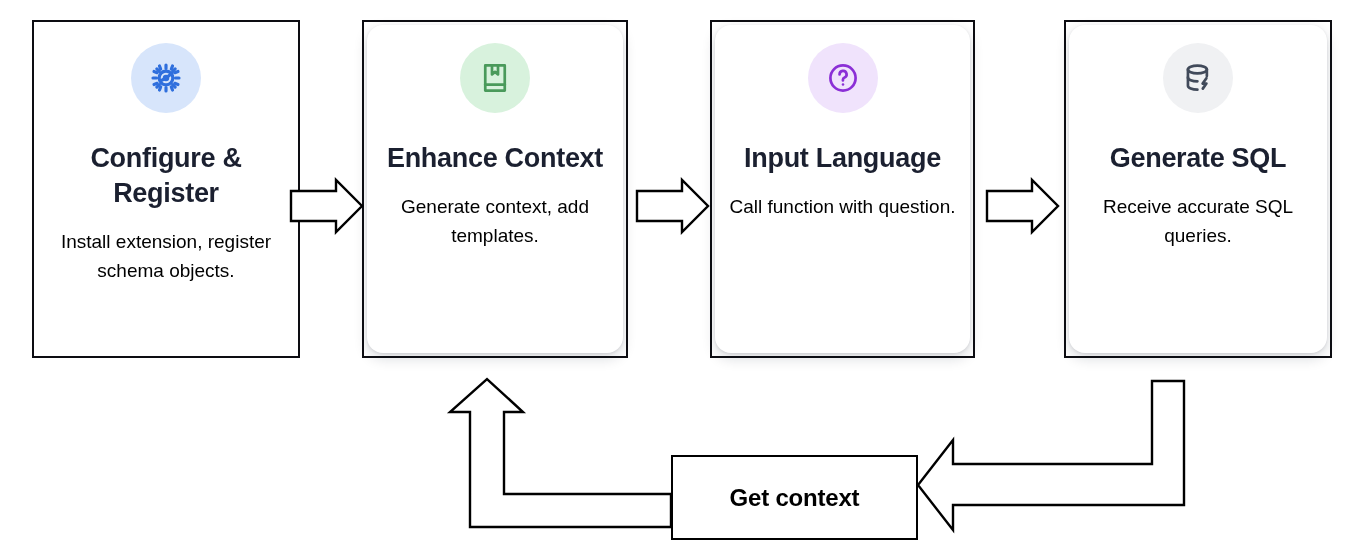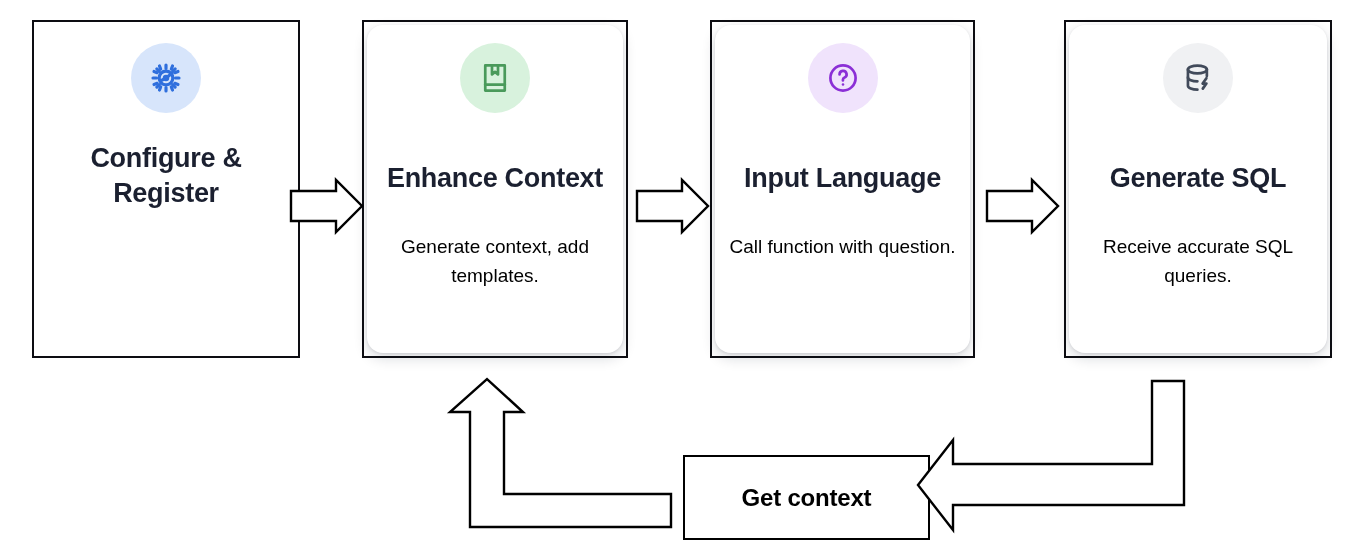--- a/index.html
+++ b/index.html
@@ -36,21 +36,20 @@
     display: flex;
     flex-direction: column;
     align-items: center;
     padding-top: 18px;
     box-sizing: border-box;
   }
   .card-frame.rounded .card-inner {
     border-radius: 16px;
     box-shadow: 0 5px 14px rgba(15, 23, 42, 0.16),
                 0 1px 3px rgba(15, 23, 42, 0.10);
-    gap: 20px;
   }
 
   .icon-badge {
     width: 70px;
     height: 70px;
     border-radius: 50%;
     display: flex;
     align-items: center;
     justify-content: center;
     flex: none;
@@ -82,21 +81,20 @@
     box-sizing: border-box;
     left: 671px;
     top: 455px;
     width: 247px;
     height: 85px;
     border: 2px solid #000000;
     background: #ffffff;
     display: flex;
     align-items: center;
     justify-content: center;
-    margin-left: 12px;
   }
   .ctx-label {
     font-size: 24px;
     font-weight: bold;
     color: #000000;
     letter-spacing: -0.2px;
   }
 
   
   .arrows {
@@ -127,20 +125,21 @@
           <circle cx="12" cy="12" r="1"></circle>
           <path d="M12 12 L15.6 9.2"></path>
           <path d="M12 12 L9.1 13.6"></path>
           <path d="M12 4.2v2.1M12 17.7v2.1M4.2 12h2.1M17.7 12h2.1"></path>
           <path d="M6.5 6.5l1.5 1.5M16 16l1.5 1.5M17.5 6.5L16 8M8 16l-1.5 1.5"></path>
           <path d="M8.1 4.8l.7 1.9M15.2 17.3l.7 1.9M19.2 8.1l-1.9.7M6.7 15.2l-1.9.7"></path>
           <path d="M15.9 4.8l-.7 1.9M8.8 17.3l-.7 1.9M19.2 15.9l-1.9-.7M6.7 8.8l-1.9-.7"></path>
         </svg>
       </div>
       <div class="card-title">Configure &amp; Register</div>
+      <div class="card-desc">Install extension, register schema objects.</div>
     </div>
   </div>
 
   <div class="card-frame rounded" style="left:362px; width:266px;">
     <div class="card-inner">
       <div class="icon-badge" style="background:#d8f2dd;">
         <svg width="36" height="36" viewBox="0 0 24 24" fill="none" stroke="#4a9a5b" stroke-width="1.8" stroke-linecap="round" stroke-linejoin="round">
           <path d="M5.5 3.6h13v16.8h-13z"></path>
           <path d="M5.5 16.4h13"></path>
           <path d="M10 3.6v6l2-1.7 2 1.7v-6"></path>

